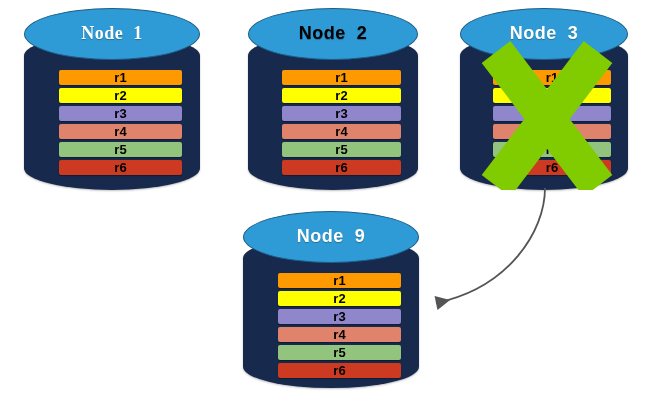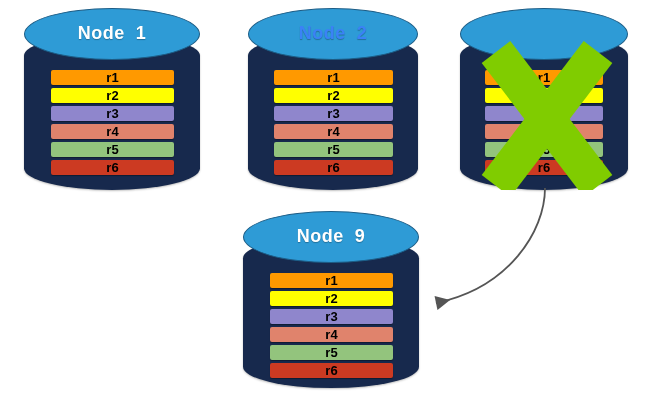--- a/index.html
+++ b/index.html
@@ -48,21 +48,21 @@
     letter-spacing: 0.5px;
     white-space: pre;
     text-shadow: 0 1px 1px rgba(0,0,0,0.28);
     font-family: "Liberation Sans", sans-serif;
   }
   .rows {
     position: absolute;
   }
   .row-bar {
     position: absolute;
-    left: 0;
+    left: 8px;
     border-radius: 2px;
     color: #000000;
     font-weight: bold;
     text-align: center;
     box-sizing: border-box;
     line-height: 1;
     display: flex;
     align-items: center;
     justify-content: center;
     box-shadow: 0 1px 1px rgba(0,0,0,0.35);
@@ -82,46 +82,47 @@
 </style>
 </head>
 <body>
 
 <div id="stage">
 
   <div id="nodes-layer">
       <div class="node" style="left: 24px; top: 8px; width: 176px; height: 182px;">
         <div class="cyl-body" style="top: 26px; width: 176px; height: 156px; background: rgb(23, 41, 77);"></div>
         <div class="cyl-top" style="top: 0px; width: 176px; height: 52px; background: rgb(46, 155, 214); border-color: rgb(29, 93, 134);"></div>
-        <div class="cyl-title" style="width: 176px; top: 15px; font-size: 18px; color: rgb(255, 255, 255);">Node  1</div>
+        <div class="cyl-title" style="width: 176px; top: 15px; font-size: 18px; color: rgb(255, 255, 255); font-family: Liberation Serif, serif;">Node  1</div>
         <div class="rows" style="left: 27px; top: 62px; width: 123px;">
           <div class="row-bar" style="top: 0px; width: 123px; height: 15px; background: rgb(255, 153, 0); color: rgb(0, 0, 0); font-size: 13px;">r1</div>
           <div class="row-bar" style="top: 18px; width: 123px; height: 15px; background: rgb(255, 255, 0); color: rgb(0, 0, 0); font-size: 13px;">r2</div>
           <div class="row-bar" style="top: 36px; width: 123px; height: 15px; background: rgb(143, 134, 204); color: rgb(0, 0, 0); font-size: 13px;">r3</div>
           <div class="row-bar" style="top: 54px; width: 123px; height: 15px; background: rgb(224, 131, 108); color: rgb(0, 0, 0); font-size: 13px;">r4</div>
           <div class="row-bar" style="top: 72px; width: 123px; height: 15px; background: rgb(147, 196, 125); color: rgb(0, 0, 0); font-size: 13px;">r5</div>
           <div class="row-bar" style="top: 90px; width: 123px; height: 15px; background: rgb(204, 58, 34); color: rgb(0, 0, 0); font-size: 13px;">r6</div>
         </div>
       </div>
       <div class="node" style="left: 248px; top: 8px; width: 170px; height: 182px;">
         <div class="cyl-body" style="top: 26px; width: 170px; height: 156px; background: rgb(23, 41, 77);"></div>
         <div class="cyl-top" style="top: 0px; width: 170px; height: 52px; background: rgb(46, 155, 214); border-color: rgb(29, 93, 134);"></div>
-        <div class="cyl-title" style="width: 170px; top: 15px; font-size: 18px; color: #3b82f6;">Node  2</div>
+        <div class="cyl-title" style="width: 170px; top: 15px; font-size: 18px; color: #000000;">Node  2</div>
         <div class="rows" style="left: 26px; top: 62px; width: 119px;">
           <div class="row-bar" style="top: 0px; width: 119px; height: 15px; background: rgb(255, 153, 0); color: rgb(0, 0, 0); font-size: 13px;">r1</div>
           <div class="row-bar" style="top: 18px; width: 119px; height: 15px; background: rgb(255, 255, 0); color: rgb(0, 0, 0); font-size: 13px;">r2</div>
           <div class="row-bar" style="top: 36px; width: 119px; height: 15px; background: rgb(143, 134, 204); color: rgb(0, 0, 0); font-size: 13px;">r3</div>
           <div class="row-bar" style="top: 54px; width: 119px; height: 15px; background: rgb(224, 131, 108); color: rgb(0, 0, 0); font-size: 13px;">r4</div>
           <div class="row-bar" style="top: 72px; width: 119px; height: 15px; background: rgb(147, 196, 125); color: rgb(0, 0, 0); font-size: 13px;">r5</div>
           <div class="row-bar" style="top: 90px; width: 119px; height: 15px; background: rgb(204, 58, 34); color: rgb(0, 0, 0); font-size: 13px;">r6</div>
         </div>
       </div>
       <div class="node" style="left: 460px; top: 8px; width: 168px; height: 182px;">
         <div class="cyl-body" style="top: 26px; width: 168px; height: 156px; background: rgb(23, 41, 77);"></div>
         <div class="cyl-top" style="top: 0px; width: 168px; height: 52px; background: rgb(46, 155, 214); border-color: rgb(29, 93, 134);"></div>
+        <div class="cyl-title" style="width: 168px; top: 15px; font-size: 18px; color: rgb(255, 255, 255);">Node  3</div>
         <div class="rows" style="left: 25px; top: 62px; width: 118px;">
           <div class="row-bar" style="top: 0px; width: 118px; height: 15px; background: rgb(255, 153, 0); color: rgb(0, 0, 0); font-size: 13px;">r1</div>
           <div class="row-bar" style="top: 18px; width: 118px; height: 15px; background: rgb(255, 255, 0); color: rgb(0, 0, 0); font-size: 13px;">r2</div>
           <div class="row-bar" style="top: 36px; width: 118px; height: 15px; background: rgb(143, 134, 204); color: rgb(0, 0, 0); font-size: 13px;">r3</div>
           <div class="row-bar" style="top: 54px; width: 118px; height: 15px; background: rgb(224, 131, 108); color: rgb(0, 0, 0); font-size: 13px;">r4</div>
           <div class="row-bar" style="top: 72px; width: 118px; height: 15px; background: rgb(147, 196, 125); color: rgb(0, 0, 0); font-size: 13px;">r5</div>
           <div class="row-bar" style="top: 90px; width: 118px; height: 15px; background: rgb(204, 58, 34); color: rgb(0, 0, 0); font-size: 13px;">r6</div>
         </div>
         <svg class="x-mark" width="168" height="182" viewBox="0 0 168 182" style="left: 0px; top: 0px;">
           <path d="M36,44 L138,178" stroke="#80CC00" stroke-width="36" stroke-linecap="butt" fill="none"></path>

